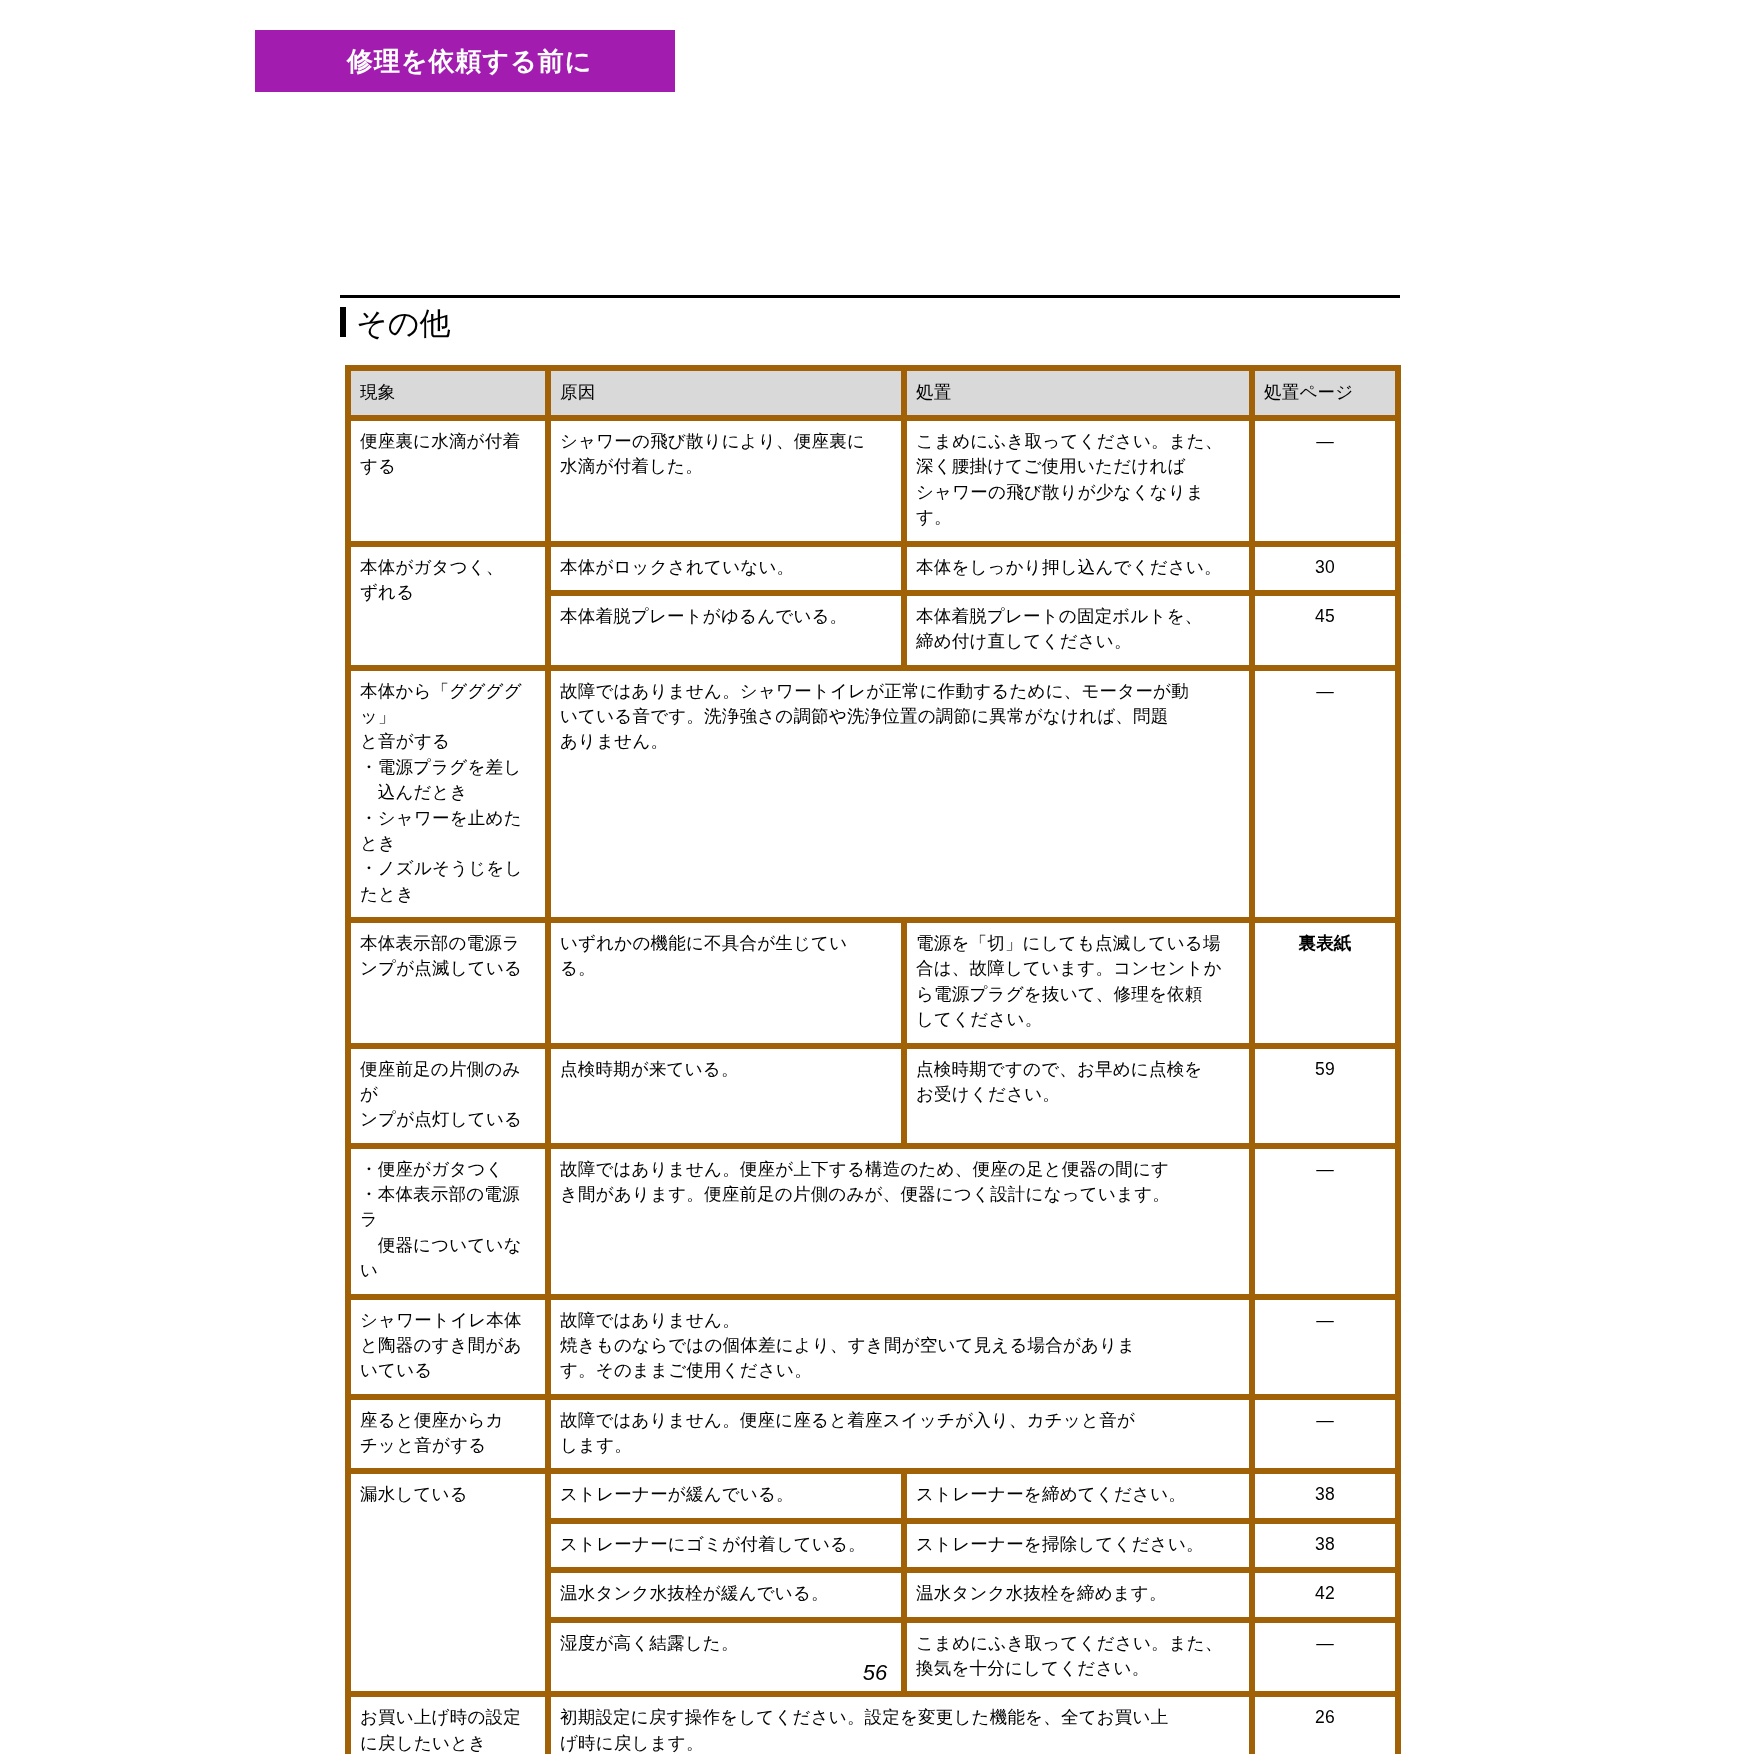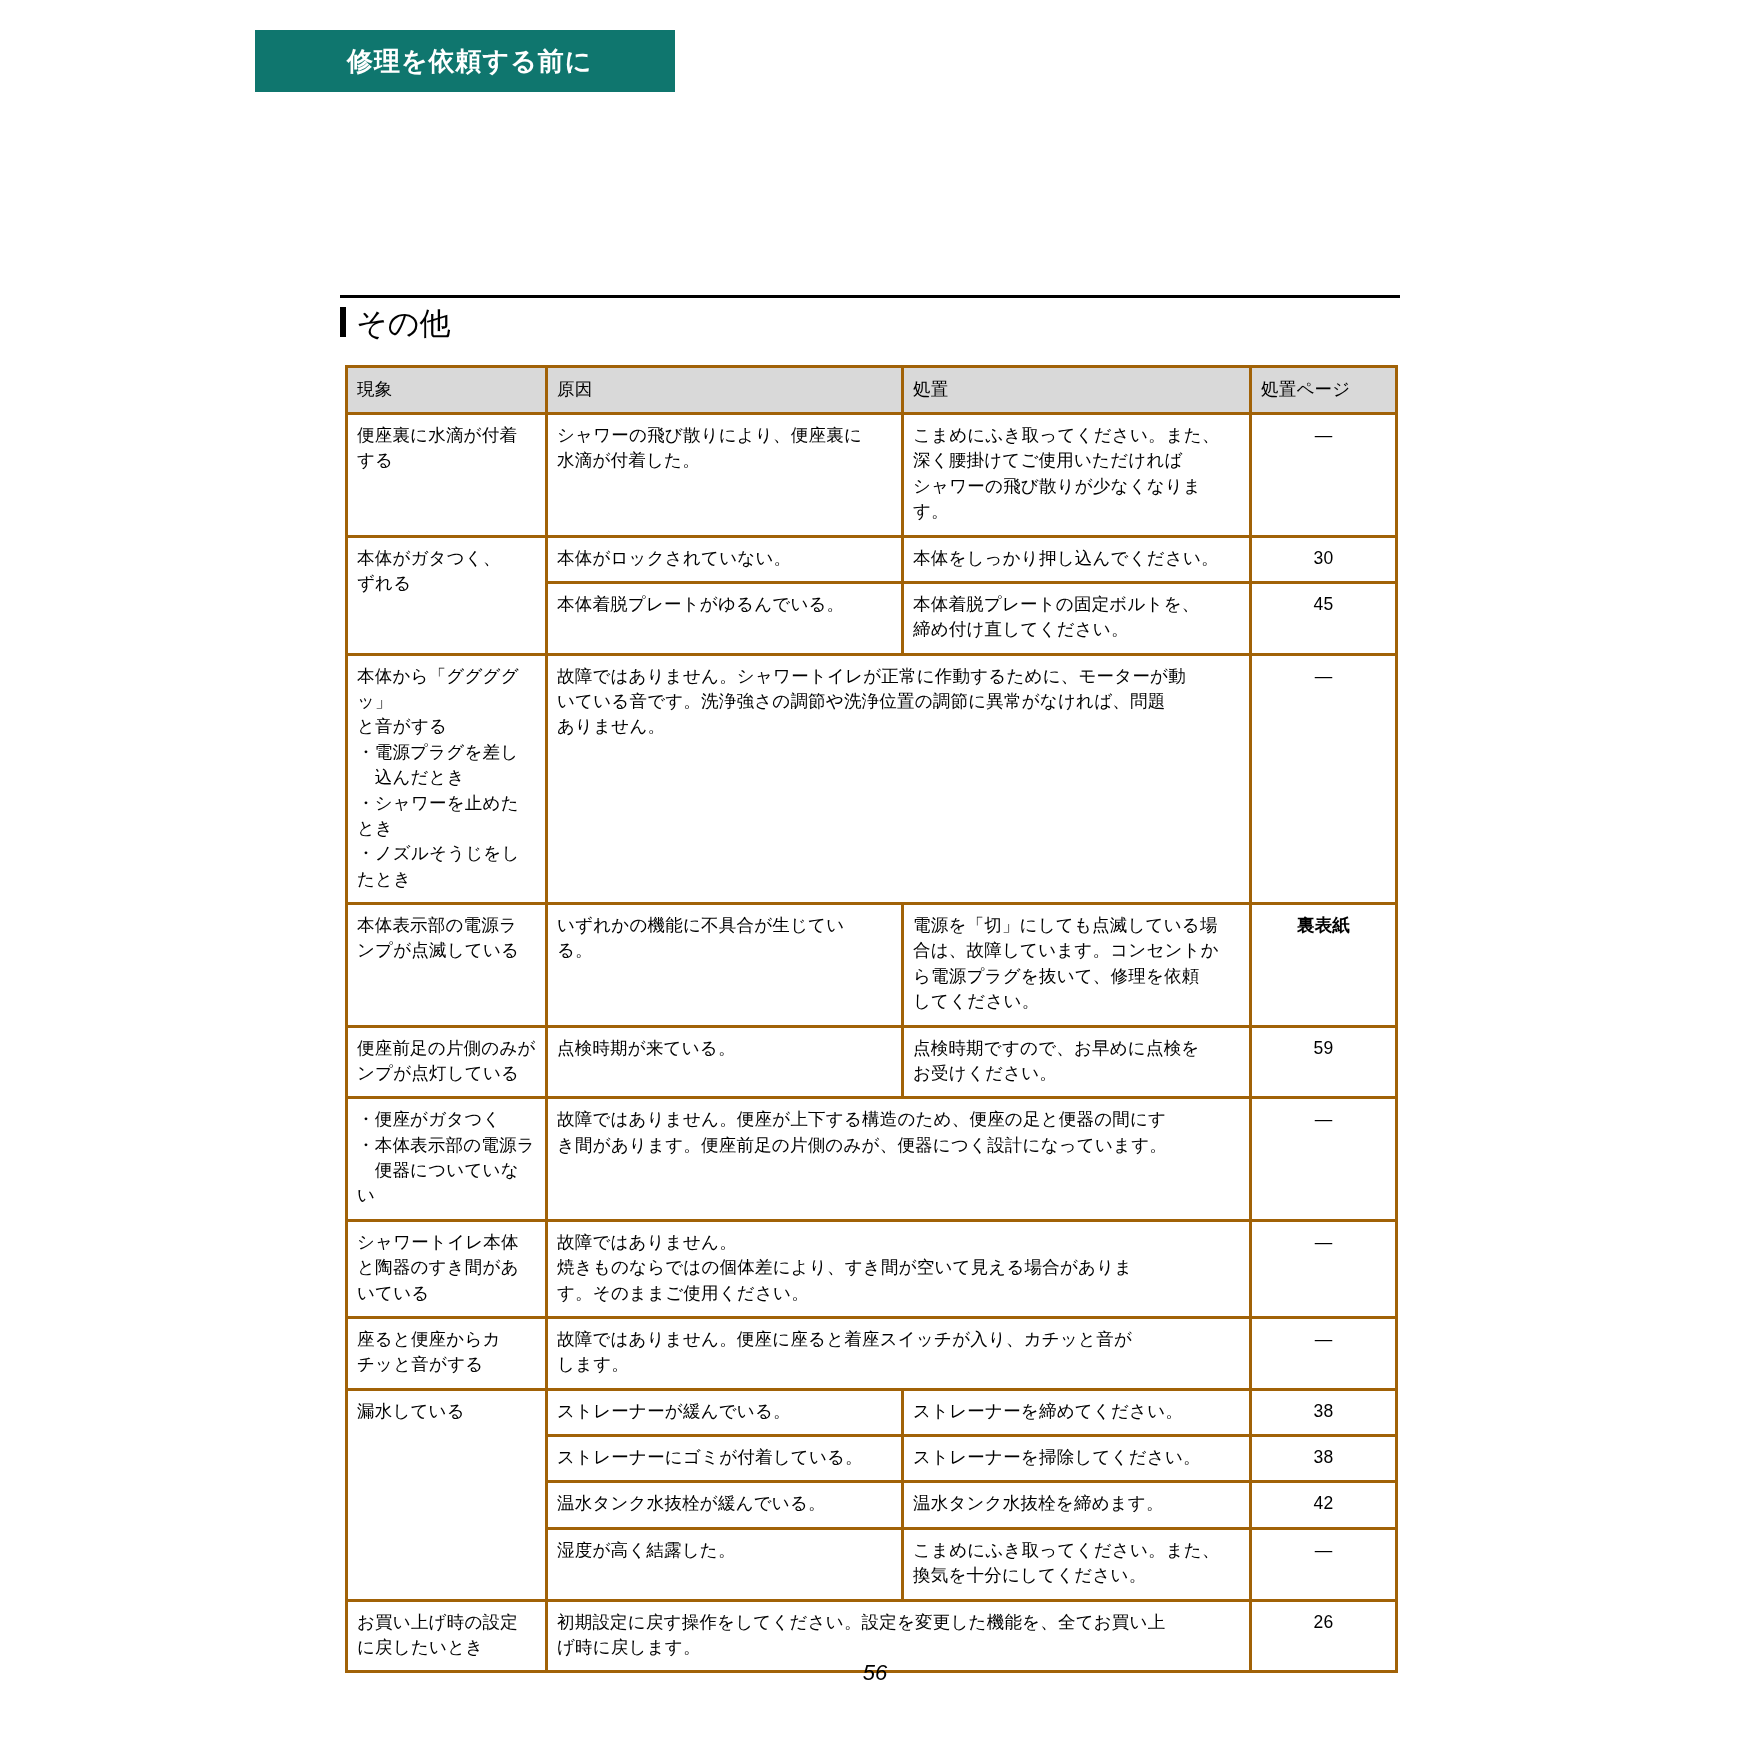--- a/index.html
+++ b/index.html
@@ -21,21 +21,21 @@
     box-sizing: border-box;
   }
 
   
   .tab-banner {
     position: absolute;
     left: 255px;
     top: 30px;
     width: 420px;
     height: 62px;
-    background: #0f766e;
+    background: #a21caf;
     display: flex;
     align-items: center;
   }
   .tab-banner span {
     color: #ffffff;
     font-size: 26px;
     font-weight: bold;
     letter-spacing: 1px;
     margin-left: 92px;
   }
@@ -107,21 +107,21 @@
     left: 345px;
     top: 365px;
     width: 1050px;
   }
   table.faq {
     border-collapse: collapse;
     width: 1050px;
     table-layout: fixed;
   }
   table.faq td, table.faq th {
-    border: 3px solid #a16207;
+    border: 6px solid #a16207;
     vertical-align: top;
     padding: 8px 9px 10px 9px;
     font-size: 17.5px;
     line-height: 1.45;
     letter-spacing: 0.2px;
   }
   table.faq thead th {
     background: #d9d9d9;
     font-weight: normal;
     text-align: left;

